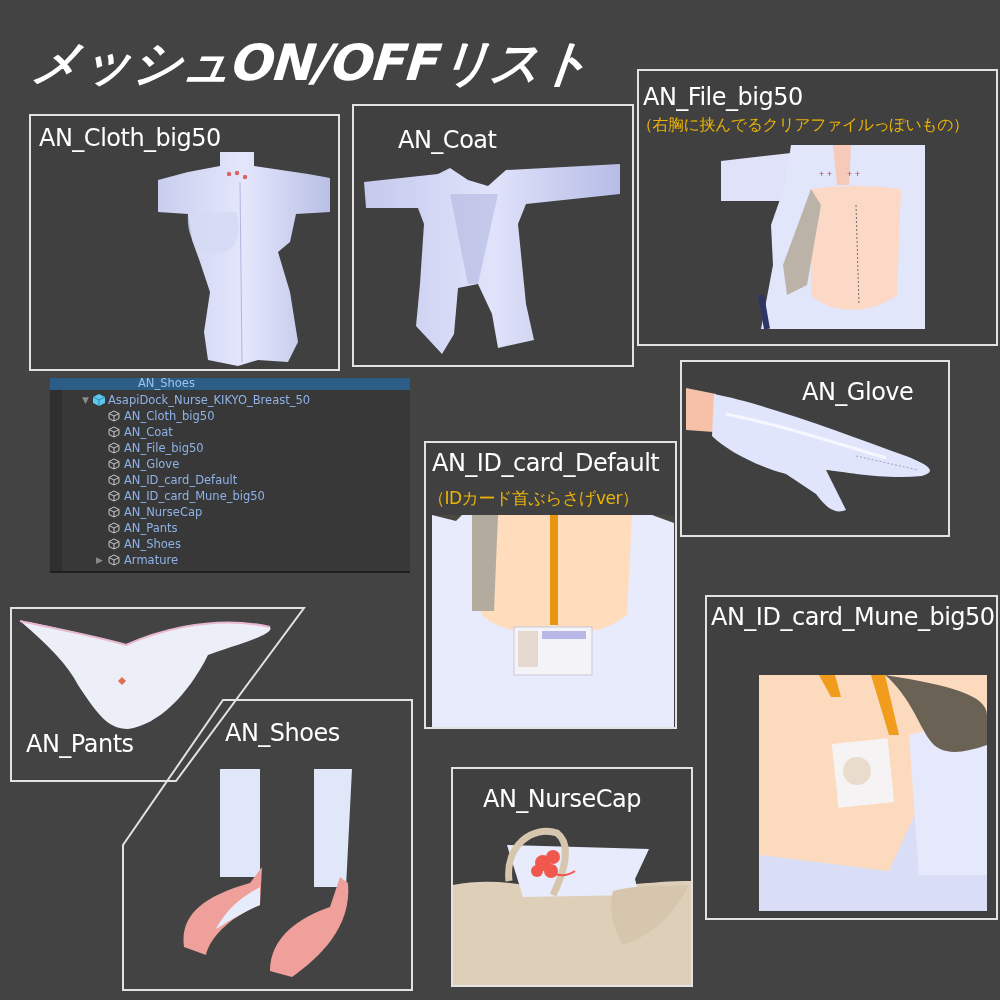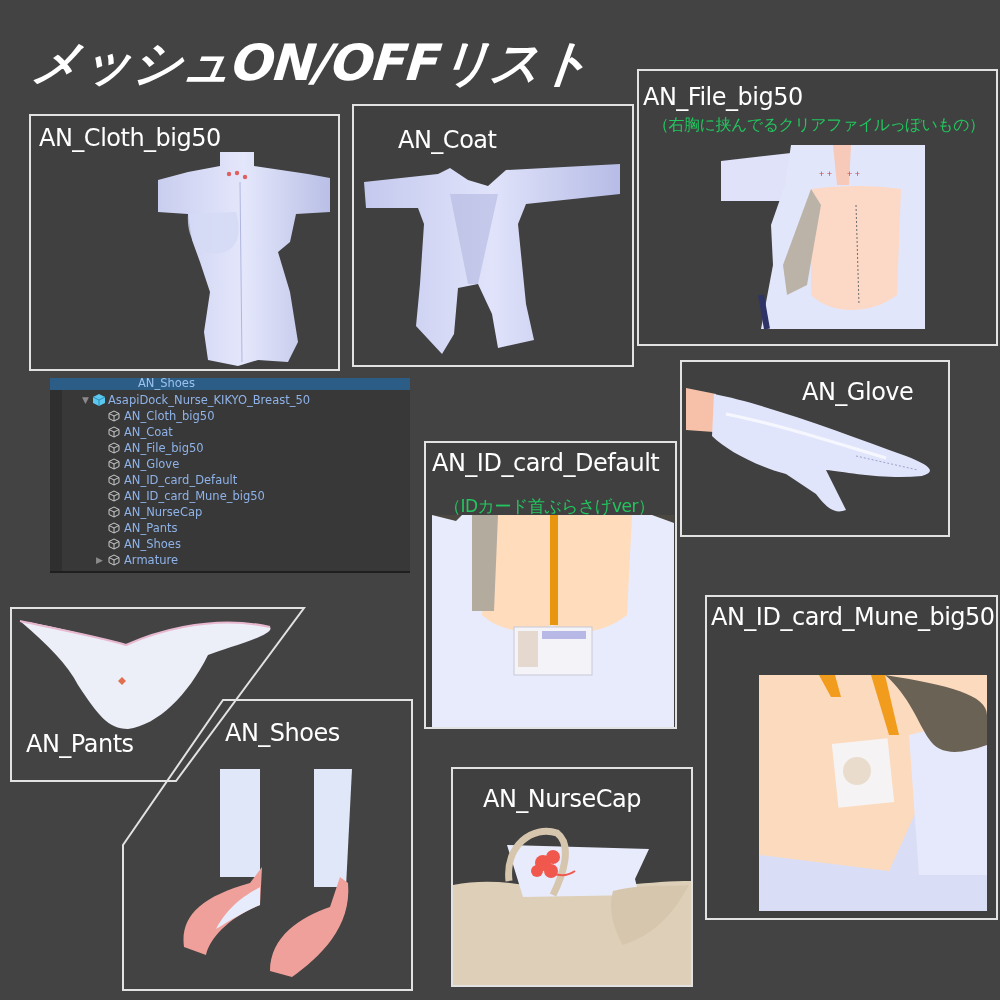--- a/index.html
+++ b/index.html
@@ -1,21 +1,21 @@
 <!DOCTYPE html>
 <html><head>
 <meta charset="utf-8">
 <style>
   * { box-sizing: border-box; margin: 0; padding: 0; }
   html, body { width: 1000px; height: 1000px; overflow: hidden; }
   body { background: #434343; position: relative; font-family: "Liberation Sans", "DejaVu Sans", sans-serif; color: #fff; }
   .title { position: absolute; left: 32px; top: 30px; font-size: 50px; font-weight: bold; font-style: italic; letter-spacing: -1px; color: #fff; font-family: "DejaVu Sans", sans-serif; transform: skewX(-6deg); }
   .panel { position: absolute; border: 2px solid #e2e2e2; background: #404040; }
   .lbl { position: absolute; color: #fff; font-size: 24px; white-space: nowrap; font-family: "DejaVu Sans", sans-serif; font-weight: normal; letter-spacing: -0.5px; }
-  .sub { position: absolute; color: #22c55e; font-size: 17px; white-space: nowrap; font-family: "DejaVu Sans", sans-serif; letter-spacing: -0.5px; margin-left: 16px; }
+  .sub { position: absolute; color: #eab308; font-size: 17px; white-space: nowrap; font-family: "DejaVu Sans", sans-serif; letter-spacing: -0.5px; }
   .render { position: absolute; }
   svg { display: block; }
   
   .hier { position: absolute; left: 50px; top: 378px; width: 360px; height: 195px; background: #383838; border-bottom: 2px solid #1f1f1f; }
   .hier .gutter { position: absolute; left: 0; top: 0; width: 12px; height: 100%; background: #2f2f2f; }
   .hier-row { position: absolute; left: 0; height: 16px; width: 100%; font-size: 11.5px; color: #8fb3e8; font-family: "DejaVu Sans", sans-serif; line-height: 16px; white-space: nowrap; }
   .hier-row.sel { background: #2c5d87; color: #9cc2ee; height: 12px; top: 0; line-height: 10px; overflow: hidden; }
   .hier-row .ico { position: absolute; top: 2px; width: 12px; height: 12px; }
   .hier-row .txt { position: absolute; }
   .hier-row .arrow { position: absolute; top: 0; font-size: 9px; color: #8a8a8a; }
@@ -165,21 +165,21 @@
       <path d="M0 4 L30 10 L28 48 L0 46 Z" fill="#f6c1a8"></path>
       <path d="M28 10 C80 20 160 50 220 72 C246 82 250 88 236 92 C200 96 160 88 140 86 L160 126 C150 130 142 126 130 110 L100 90 C70 82 40 66 26 52 Z" fill="#e1e5fb"></path>
       <path d="M40 30 C90 40 140 56 200 74" stroke="#fff" stroke-width="3" opacity=".7" fill="none"></path>
       <path d="M170 72 L232 86" stroke="#9aa0c8" stroke-width="1" stroke-dasharray="2 2"></path>
     </svg>
   </div>
 </div>
 
 <div class="panel" style="left:424px;top:441px;width:253px;height:288px;">
   <div class="lbl" style="left:6px;top:6px;">AN_ID_card_Default</div>
-  <div class="sub" style="left:2px;top:52px;font-size:17px;">（IDカード首ぶらさげver）</div>
+  <div class="sub" style="left:2px;top:44px;font-size:17px;">（IDカード首ぶらさげver）</div>
   <div class="render" style="left:6px;top:72px;">
     <svg width="242" height="212" viewBox="0 0 242 212">
       <rect x="0" y="0" width="242" height="212" fill="#e8ebfb"></rect>
       <path d="M60 0 L200 0 L195 100 C170 120 140 120 120 110 C100 120 70 118 50 100 Z" fill="#fedcbc"></path>
       <path d="M40 0 L66 0 L62 96 L40 96 Z" fill="#b4ab9f"></path>
       <rect x="118" y="0" width="8" height="110" fill="#e8950f"></rect>
       <rect x="82" y="112" width="78" height="48" fill="#f4f4f8" stroke="#c8c8d8"></rect>
       <rect x="86" y="116" width="20" height="36" fill="#e5d8cf"></rect>
       <rect x="110" y="116" width="44" height="8" fill="#b8b8e6"></rect>
       <path d="M0 0 L30 0 L24 6 Z" fill="#4a4640"></path>

